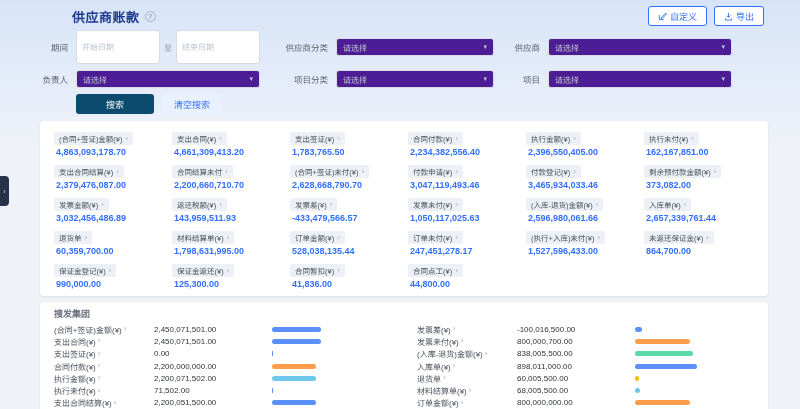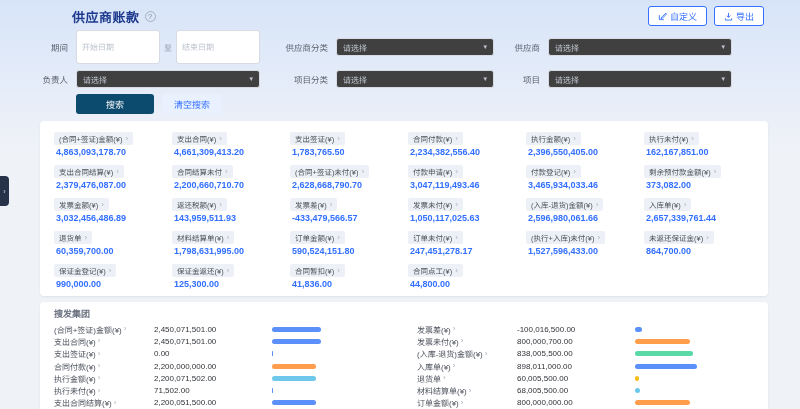--- a/index.html
+++ b/index.html
@@ -17,21 +17,21 @@
   .top-actions { display:flex; gap:7px; }
   .btn-outline { display:inline-flex; align-items:center; gap:3px; height:20px; padding:0 9px; background:#fff; border:1px solid #3370ff; border-radius:3px; color:#3370ff; font-size:9px; cursor:pointer; }
   .btn-outline svg { display:block; }
   
   .filters { padding:3px 36px 7px 20px; display:grid; grid-template-columns:50px 184px 64px 158px 42px 184px; column-gap:6px; row-gap:6px; align-items:center; }
   .flabel { font-size:8.5px; color:#5a5f6b; text-align:right; padding-right:2px; white-space:nowrap; }
   .daterange { display:flex; align-items:center; gap:4px; }
   .date-input { flex:1; min-width:0; height:34px; border:1px solid #d7dbe3; border-radius:3px; font-size:8px; padding:0 5px; color:#333; background:#fff; outline:none; }
   .date-input::placeholder { color:#bfc4cf; }
   .to { font-size:8px; color:#8d94a1; }
-  .select { height:18px; border:1px solid #d7dbe3; border-radius:3px; background:#404040; display:flex; align-items:center; justify-content:space-between; padding:0 6px; cursor:pointer; }
+  .select { height:18px; border:1px solid #d7dbe3; border-radius:3px; background:#4c1d95; display:flex; align-items:center; justify-content:space-between; padding:0 6px; cursor:pointer; }
   .select .ph { font-size:8px; color:#bfc4cf; }
   .caret { font-size:7px; color:#bfc4cf; }
   .filter-actions { grid-column:2 / span 5; display:flex; gap:8px; }
   .btn-primary { height:20px; width:78px; background:#0c4a6e; color:#fff; border:none; border-radius:3px; font-size:9px; cursor:pointer; }
   .btn-plain { height:20px; padding:0 12px; background:#e9f1ff; color:#3370ff; border:none; border-radius:3px; font-size:9px; cursor:pointer; }
   
   .card { background:#fff; border-radius:4px; margin:0 32px 0 40px; box-shadow:0 1px 2px rgba(31,56,88,.08); }
   .stats-card { padding:6px 10px; }
   .stats-grid { display:grid; grid-template-columns:repeat(6, 1fr); row-gap:2px; }
   .stat-cell { padding:1px 4px; min-width:0; }
@@ -281,21 +281,21 @@
       <span class="chev">›</span>
     </div>
     <div class="stat-value">1,798,631,995.00</div>
   </div>
 
   <div class="stat-cell">
     <div class="stat-pill">
       <span>订单金额(¥)</span>
       <span class="chev">›</span>
     </div>
-    <div class="stat-value">590,524,151.80</div>
+    <div class="stat-value">528,038,135.44</div>
   </div>
 
   <div class="stat-cell">
     <div class="stat-pill">
       <span>订单未付(¥)</span>
       <span class="chev">›</span>
     </div>
     <div class="stat-value">247,451,278.17</div>
   </div>
 

